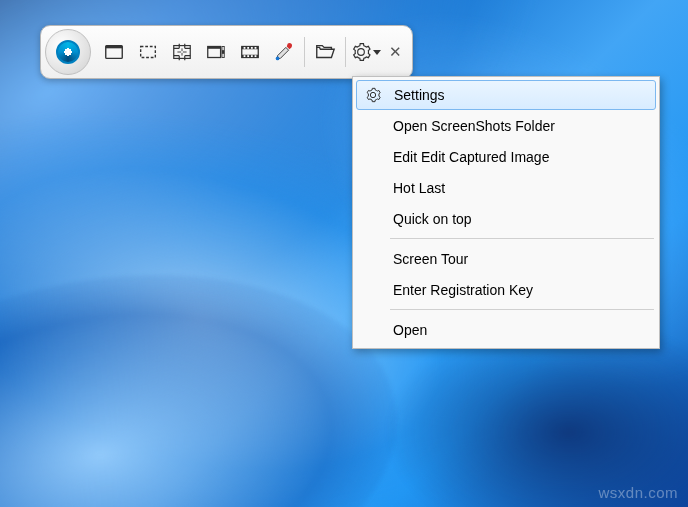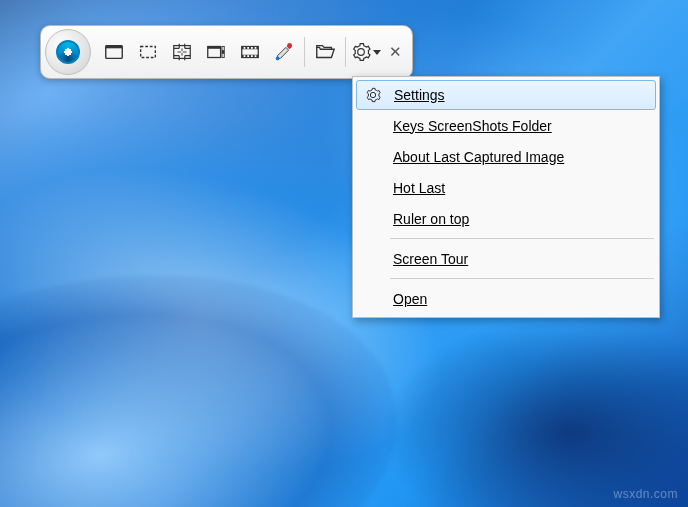--- a/index.html
+++ b/index.html
@@ -69,21 +69,20 @@
     .context-menu {
       position: absolute;
       top: 76px;
       left: 352px;
       width: 308px;
       background: #f9f9f9;
       border: 1px solid #bfbfbf;
       box-shadow: 2px 3px 8px rgba(0,0,0,0.3);
       padding: 3px;
       font-size: 14px;
-      text-decoration: underline;
     }
     .menu-item {
       height: 31px;
       display: flex;
       align-items: center;
       padding: 0 10px 0 0;
       cursor: pointer;
     }
     .menu-icon-col {
       width: 32px; height: 100%;
@@ -96,21 +95,21 @@
       border: 1px solid #7cb8f0;
       border-radius: 3px;
       height: 30px;
     }
     .menu-sep {
       height: 1px; background: #d0d0d0; margin: 4px 2px 4px 34px;
     }
 
     .watermark {
       position: absolute; bottom: 6px; right: 10px;
-      font-size: 12px; color: rgba(255,255,255,0.35); letter-spacing: 0.5px;
+      font-size: 15px; color: rgba(255,255,255,0.35); letter-spacing: 0.5px;
     }
   </style>
 </head>
 <body>
 
 <div class="bg-wave w1"></div>
 <div class="bg-wave w2"></div>
 <div class="bg-wave w3"></div>
 <div class="bg-wave w4"></div>
 <div class="bg-wave w5"></div>
@@ -194,41 +193,45 @@
   <div class="menu-item highlighted">
     <div class="menu-icon-col">
       <svg viewBox="0 0 24 24" width="16" height="16">
           <path d="M12 8a4 4 0 100 8 4 4 0 000-8zm9 4c0 .6-.1 1.2-.2 1.8l2 1.6-2 3.4-2.4-.9c-.9.7-1.9 1.3-3 1.6L15 22h-4l-.4-2.5c-1.1-.3-2.1-.9-3-1.6l-2.4.9-2-3.4 2-1.6C5.1 13.2 5 12.6 5 12s.1-1.2.2-1.8l-2-1.6 2-3.4 2.4.9c.9-.7 1.9-1.3 3-1.6L11 2h4l.4 2.5c1.1.3 2.1.9 3 1.6l2.4-.9 2 3.4-2 1.6c.1.6.2 1.2.2 1.8z" fill="none" stroke="#333" stroke-width="1.5"></path>
         </svg>
     </div>
     <span class="menu-label">Settings</span>
   </div>
   <div class="menu-item">
     <div class="menu-icon-col"></div>
-    <span class="menu-label">Keys ScreenShots Folder</span>
-  </div>
-  <div class="menu-item">
-    <div class="menu-icon-col"></div>
-    <span class="menu-label">About Last Captured Image</span>
+    <span class="menu-label">Open ScreenShots Folder</span>
+  </div>
+  <div class="menu-item">
+    <div class="menu-icon-col"></div>
+    <span class="menu-label">Edit Edit Captured Image</span>
   </div>
   <div class="menu-item">
     <div class="menu-icon-col"></div>
     <span class="menu-label">Hot Last</span>
   </div>
   <div class="menu-item">
     <div class="menu-icon-col"></div>
-    <span class="menu-label">Ruler on top</span>
+    <span class="menu-label">Quick on top</span>
   </div>
 
   <div class="menu-sep"></div>
 
   <div class="menu-item">
     <div class="menu-icon-col"></div>
     <span class="menu-label">Screen Tour</span>
   </div>
+  <div class="menu-item">
+    <div class="menu-icon-col"></div>
+    <span class="menu-label">Enter Registration Key</span>
+  </div>
 
   <div class="menu-sep"></div>
 
   <div class="menu-item">
     <div class="menu-icon-col"></div>
     <span class="menu-label">Open</span>
   </div>
 </div>
 
 <div class="watermark">wsxdn.com</div>

